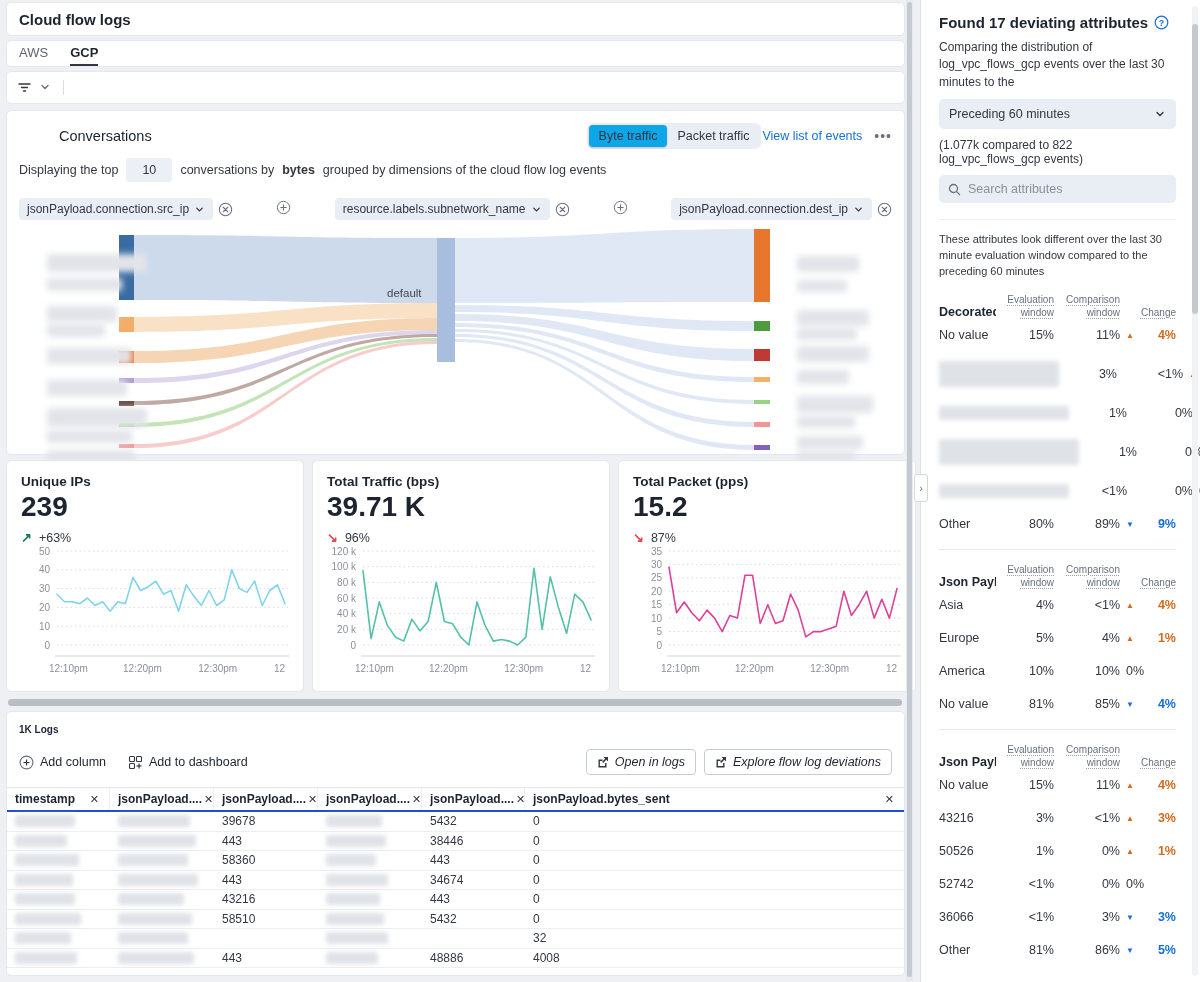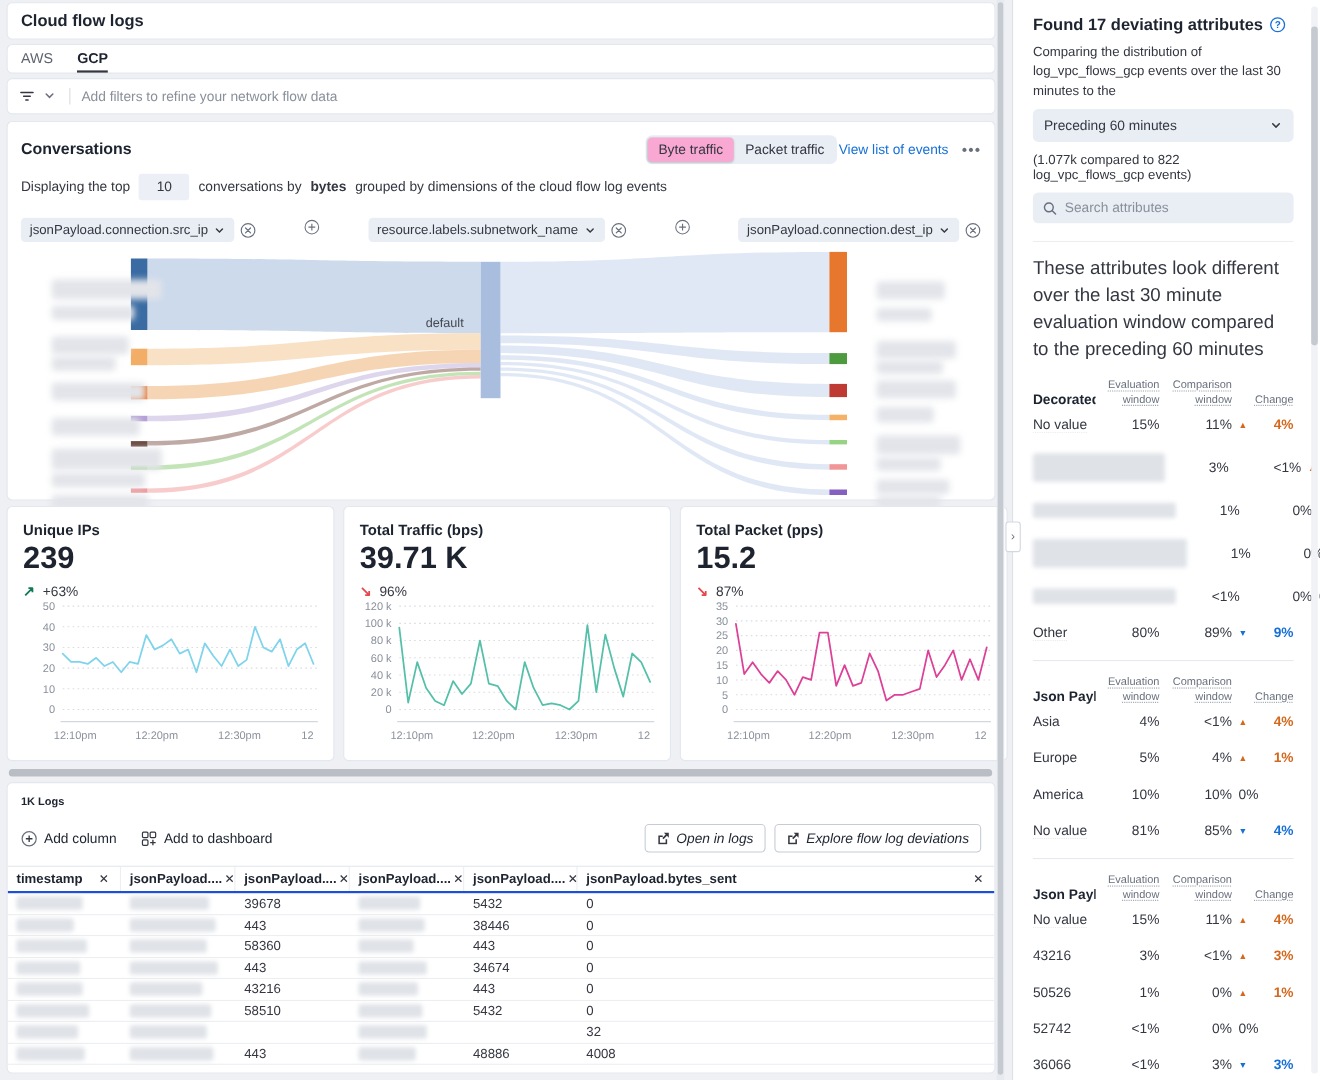--- a/index.html
+++ b/index.html
@@ -18,24 +18,24 @@
   .tab.active { color:#1d2430; font-weight:700; border-bottom:2px solid #343741; }
 
   
   .pg-filter { top:71px; height:33px; display:flex; align-items:center; padding:0 10px; }
   .filter-icons { display:flex; align-items:center; gap:6px; padding-right:10px; border-right:1px solid #d9dde3; }
   .filter-placeholder { font-size:12.5px; color:#8a909b; padding-left:10px; flex:1; }
 
   
   .pg-conv { top:110px; height:345px; padding:12px; }
   .conv-head { display:flex; align-items:center; }
-  .conv-head h2 { font-size:14.5px; font-weight:700; color:#1d2430; flex:1; }
+  .conv-head h2 { font-size:14.5px; font-weight:400; color:#1d2430; flex:1;margin-left:40px; }
   .toggle-group { background:#e9edf4; border-radius:6px; padding:2px; display:flex; font-size:12.5px; }
   .toggle-btn { padding:4px 10px; border-radius:4px; color:#343741; cursor:pointer; white-space:nowrap; }
-  .toggle-btn.active { background:#f9a8d4; box-shadow:0 1px 2px rgba(0,0,0,.18); }
+  .toggle-btn.active { background:#0ea5e9; box-shadow:0 1px 2px rgba(0,0,0,.18); }
   .link { color:#1670d8; font-size:12.5px; margin-left:1px; cursor:pointer; white-space:nowrap; }
   .ellipsis { margin-left:12px; color:#69707d; font-size:14px; letter-spacing:1px; cursor:pointer; }
   .conv-desc { display:flex; align-items:center; gap:8px; font-size:12.5px; color:#343741; margin-top:9px; }
   .top-input { width:46px; height:24px; background:#eceff5; border:none; border-radius:3px; text-align:center; font-size:12.5px; color:#343741; font-family:inherit; }
   .dims { display:flex; align-items:center; justify-content:space-between; margin-top:16px; }
   .dim-group { display:flex; align-items:center; gap:5px; }
   .chip { background:#e9edf4; border-radius:4px; padding:4px 8px; font-size:12px; color:#343741; display:flex; align-items:center; gap:5px; cursor:pointer; }
   .circle-ic { width:15px; height:15px; display:inline-flex; cursor:pointer; }
   .sankey-wrap { position:relative; margin-top:8px; width:874px; height:235px; }
   .sankey-wrap svg { position:absolute; left:0; top:0; }
@@ -71,21 +71,21 @@
   
   .sidebar { position:absolute; left:920px; top:0; width:280px; height:982px; background:#fff; border-left:1px solid #dde1e8; padding:14px 24px 10px 18px; }
   .sb-title { font-size:15px; font-weight:700; color:#1d2430; display:flex; align-items:center; gap:6px; }
   .sb-desc { font-size:12px; color:#343741; line-height:1.45; margin-top:8px; }
   .sb-select { margin-top:8px; background:#e9edf4; border-radius:5px; height:30px; display:flex; align-items:center; padding:0 10px; font-size:12.5px; color:#343741; cursor:pointer; }
   .sb-select .val { flex:1; }
   .sb-note { font-size:12px; color:#343741; margin-top:9px; }
   .sb-search { margin-top:9px; background:#e9edf4; border-radius:5px; height:28px; display:flex; align-items:center; gap:7px; padding:0 9px; }
   .sb-search input { border:none; background:transparent; outline:none; font-size:12.5px; color:#343741; font-family:inherit; flex:1; }
   .sb-search input::placeholder { color:#8a909b; }
-  .sb-explain { font-size:17px; color:#343741; line-height:1.45; margin-top:16px; padding-top:12px; border-top:1px solid #eceef2; }
+  .sb-explain { font-size:11px; color:#343741; line-height:1.45; margin-top:16px; padding-top:12px; border-top:1px solid #eceef2; }
   .attr-table { padding:13px 0 8px; border-bottom:1px solid #e6e9ef; }
   .attr-table:last-child { border-bottom:none; }
   .attr-head { display:grid; grid-template-columns:1fr 52px 60px 50px; gap:6px; align-items:end; }
   .attr-name { font-size:12.5px; font-weight:700; color:#1d2430; white-space:nowrap; overflow:hidden; }
   .colh { font-size:10px; color:#69707d; text-align:right; line-height:1.3; cursor:pointer; }
   .colh span { text-decoration:underline dotted #9aa1ab; text-underline-offset:2px; }
   .attr-row { display:grid; grid-template-columns:1fr 52px 60px 50px; gap:6px; align-items:center; padding:9.5px 0; font-size:12.5px; color:#343741; }
   .attr-label { white-space:nowrap; overflow:hidden; }
   .attr-label.tip { text-decoration:underline dotted #9aa1ab; text-underline-offset:3px; cursor:pointer; }
   .num { text-align:right; }
@@ -124,21 +124,20 @@
             <line x1="6.5" y1="11" x2="8.5" y2="11"></line>
           </g>
         </svg>
     </span>
     <span class="circle-ic">
       <svg width="14" height="14" viewBox="0 0 14 14">
           <polyline points="4,5.5 7,8.5 10,5.5" fill="none" stroke="#69707d" stroke-width="1.4" stroke-linecap="round"></polyline>
         </svg>
     </span>
   </div>
-  <div class="filter-placeholder">Add filters to refine your network flow data</div>
 </div>
 
 <div class="panel pg-conv">
   <div class="conv-head">
     <h2>Conversations</h2>
     <div class="toggle-group">
       <div class="toggle-btn active">Byte traffic</div>
       <div class="toggle-btn">Packet traffic</div>
     </div>
     <span class="link">View list of events</span>

